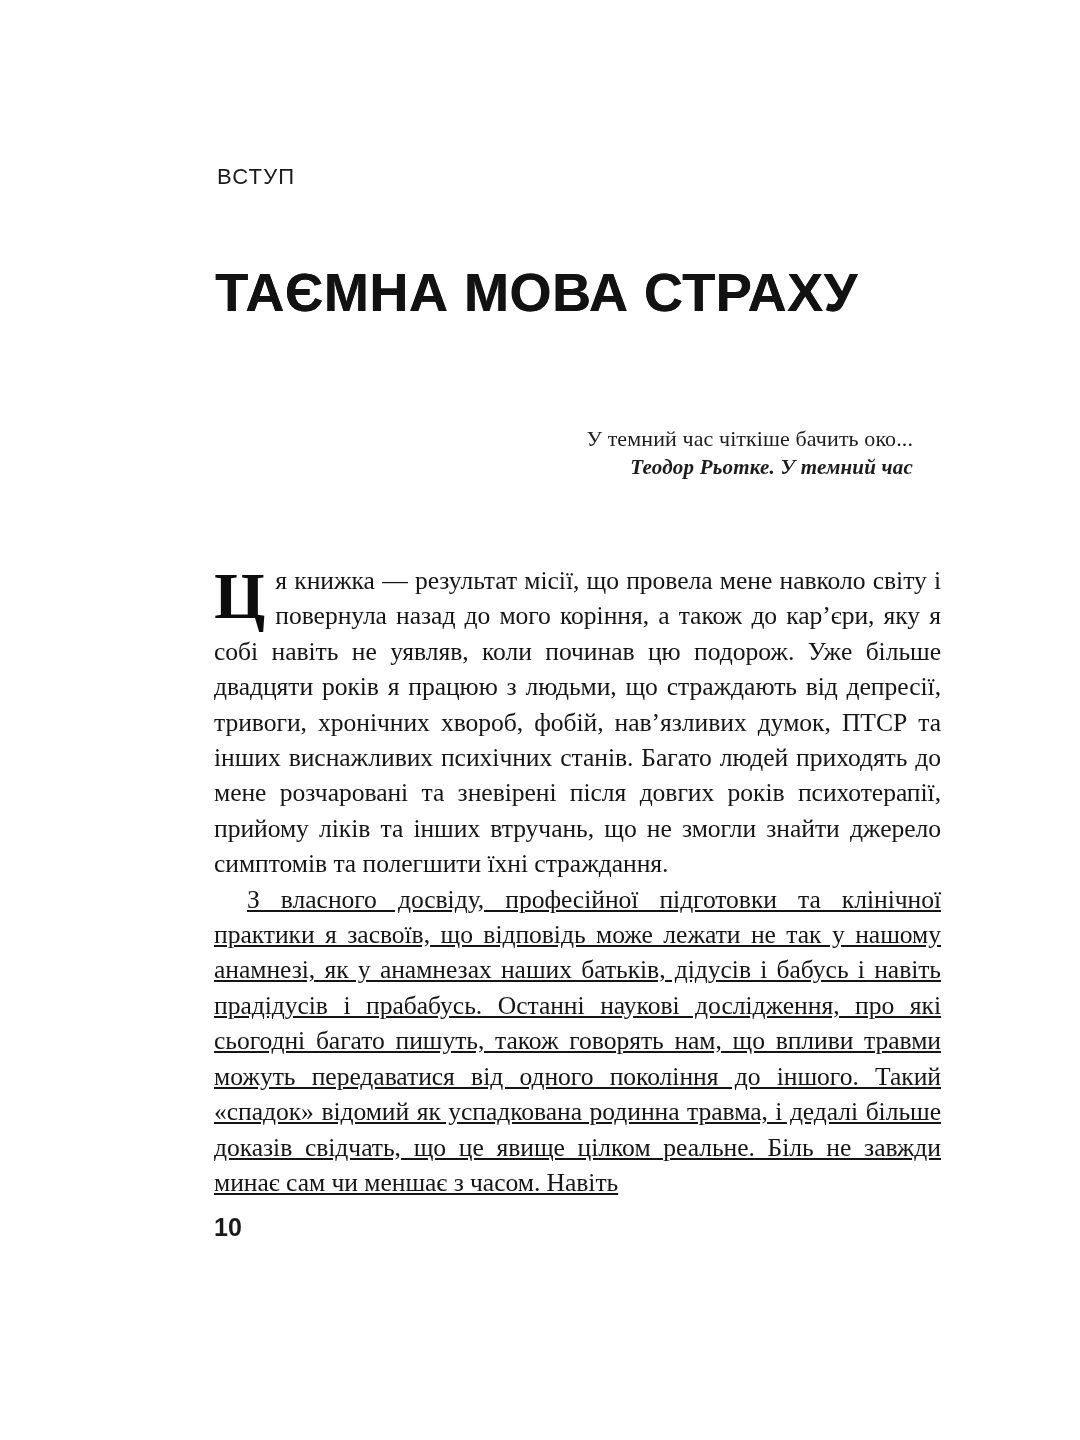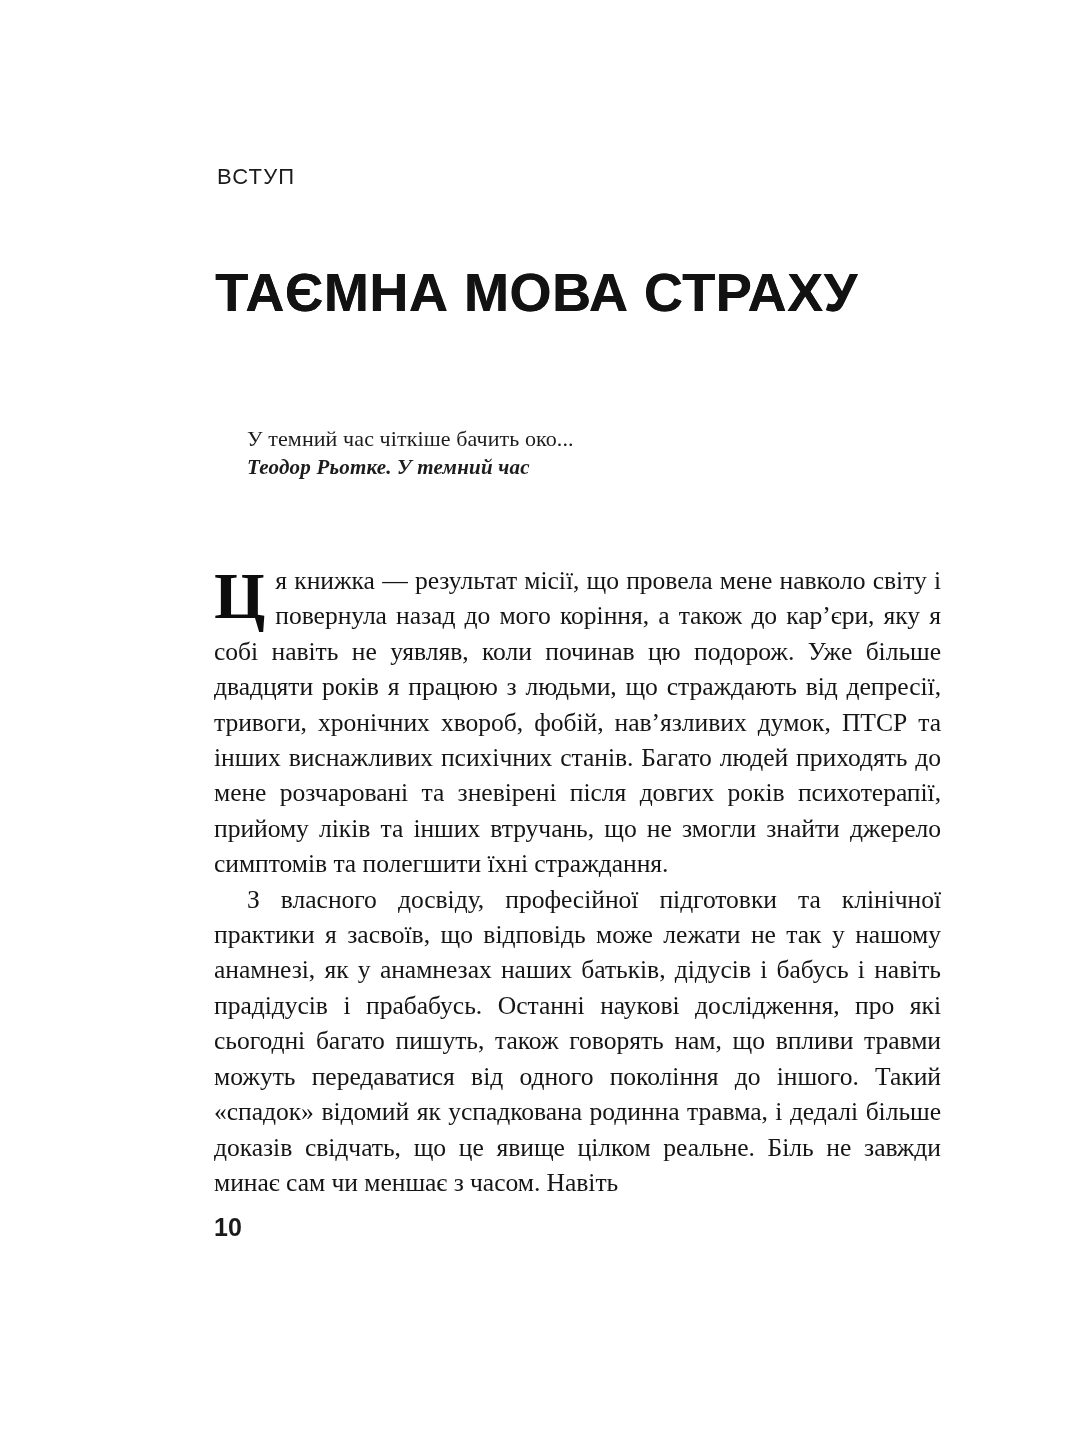--- a/index.html
+++ b/index.html
@@ -56,21 +56,21 @@
     transform-origin: left top;
     text-shadow: 0.4px 0 0 currentColor;
   }
 
   
   .epigraph {
     position: absolute;
     left: 230px;
     top: 424px;
     width: 666px;
-    text-align: left;
+    text-align: right;
   }
   .epigraph-quote {
     font-family: "Liberation Serif", "DejaVu Serif", serif;
     font-size: 22px;
     font-weight: 400;
     line-height: 1.35;
     color: #1c1c1c;
     letter-spacing: 0.1px;
   }
   .epigraph-source {
@@ -98,20 +98,21 @@
     text-align: justify;
     text-justify: inter-word;
     color: #151515;
     margin: 0;
     hyphens: manual;
     letter-spacing: -0.05px;
   }
   .para + .para {
     text-indent: 33px;
     margin-top: 0;
+    text-decoration: underline;
   }
 
   
   .dropcap {
     float: left;
     font-family: "Liberation Serif", "DejaVu Serif", serif;
     font-size: 66px;
     line-height: 58px;
     font-weight: 700;
     padding: 2px 10px 0 0;

